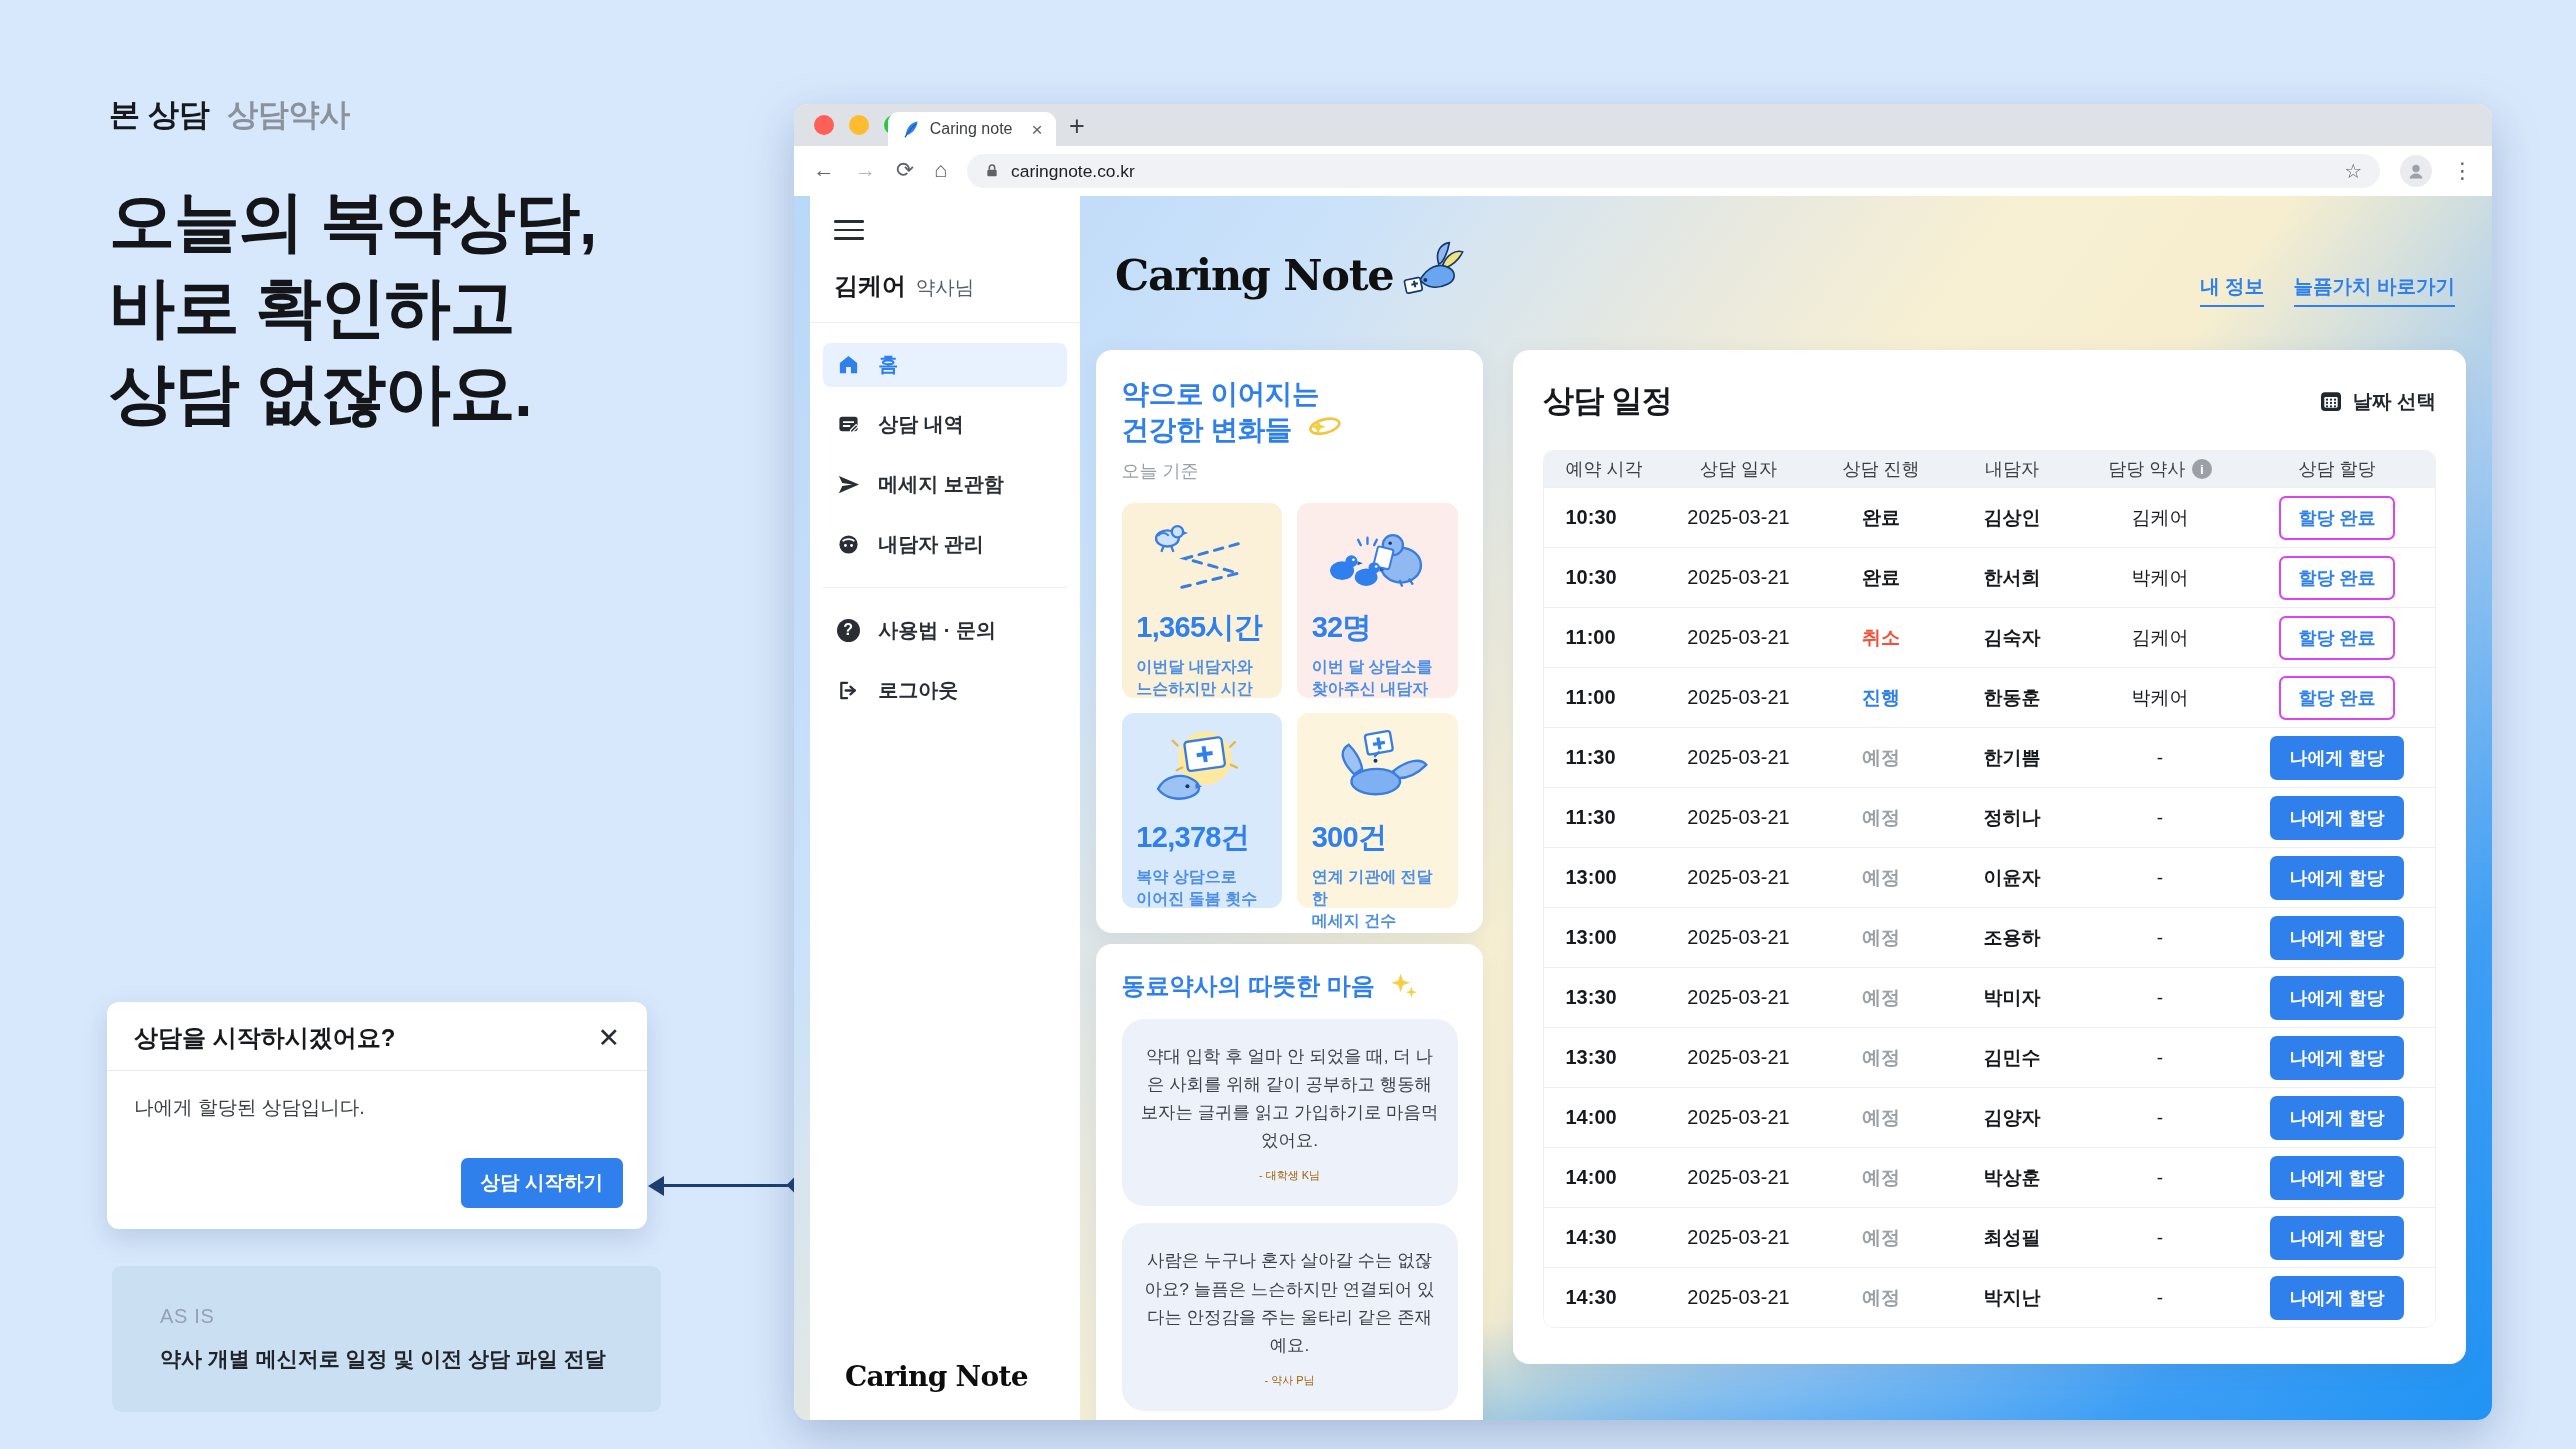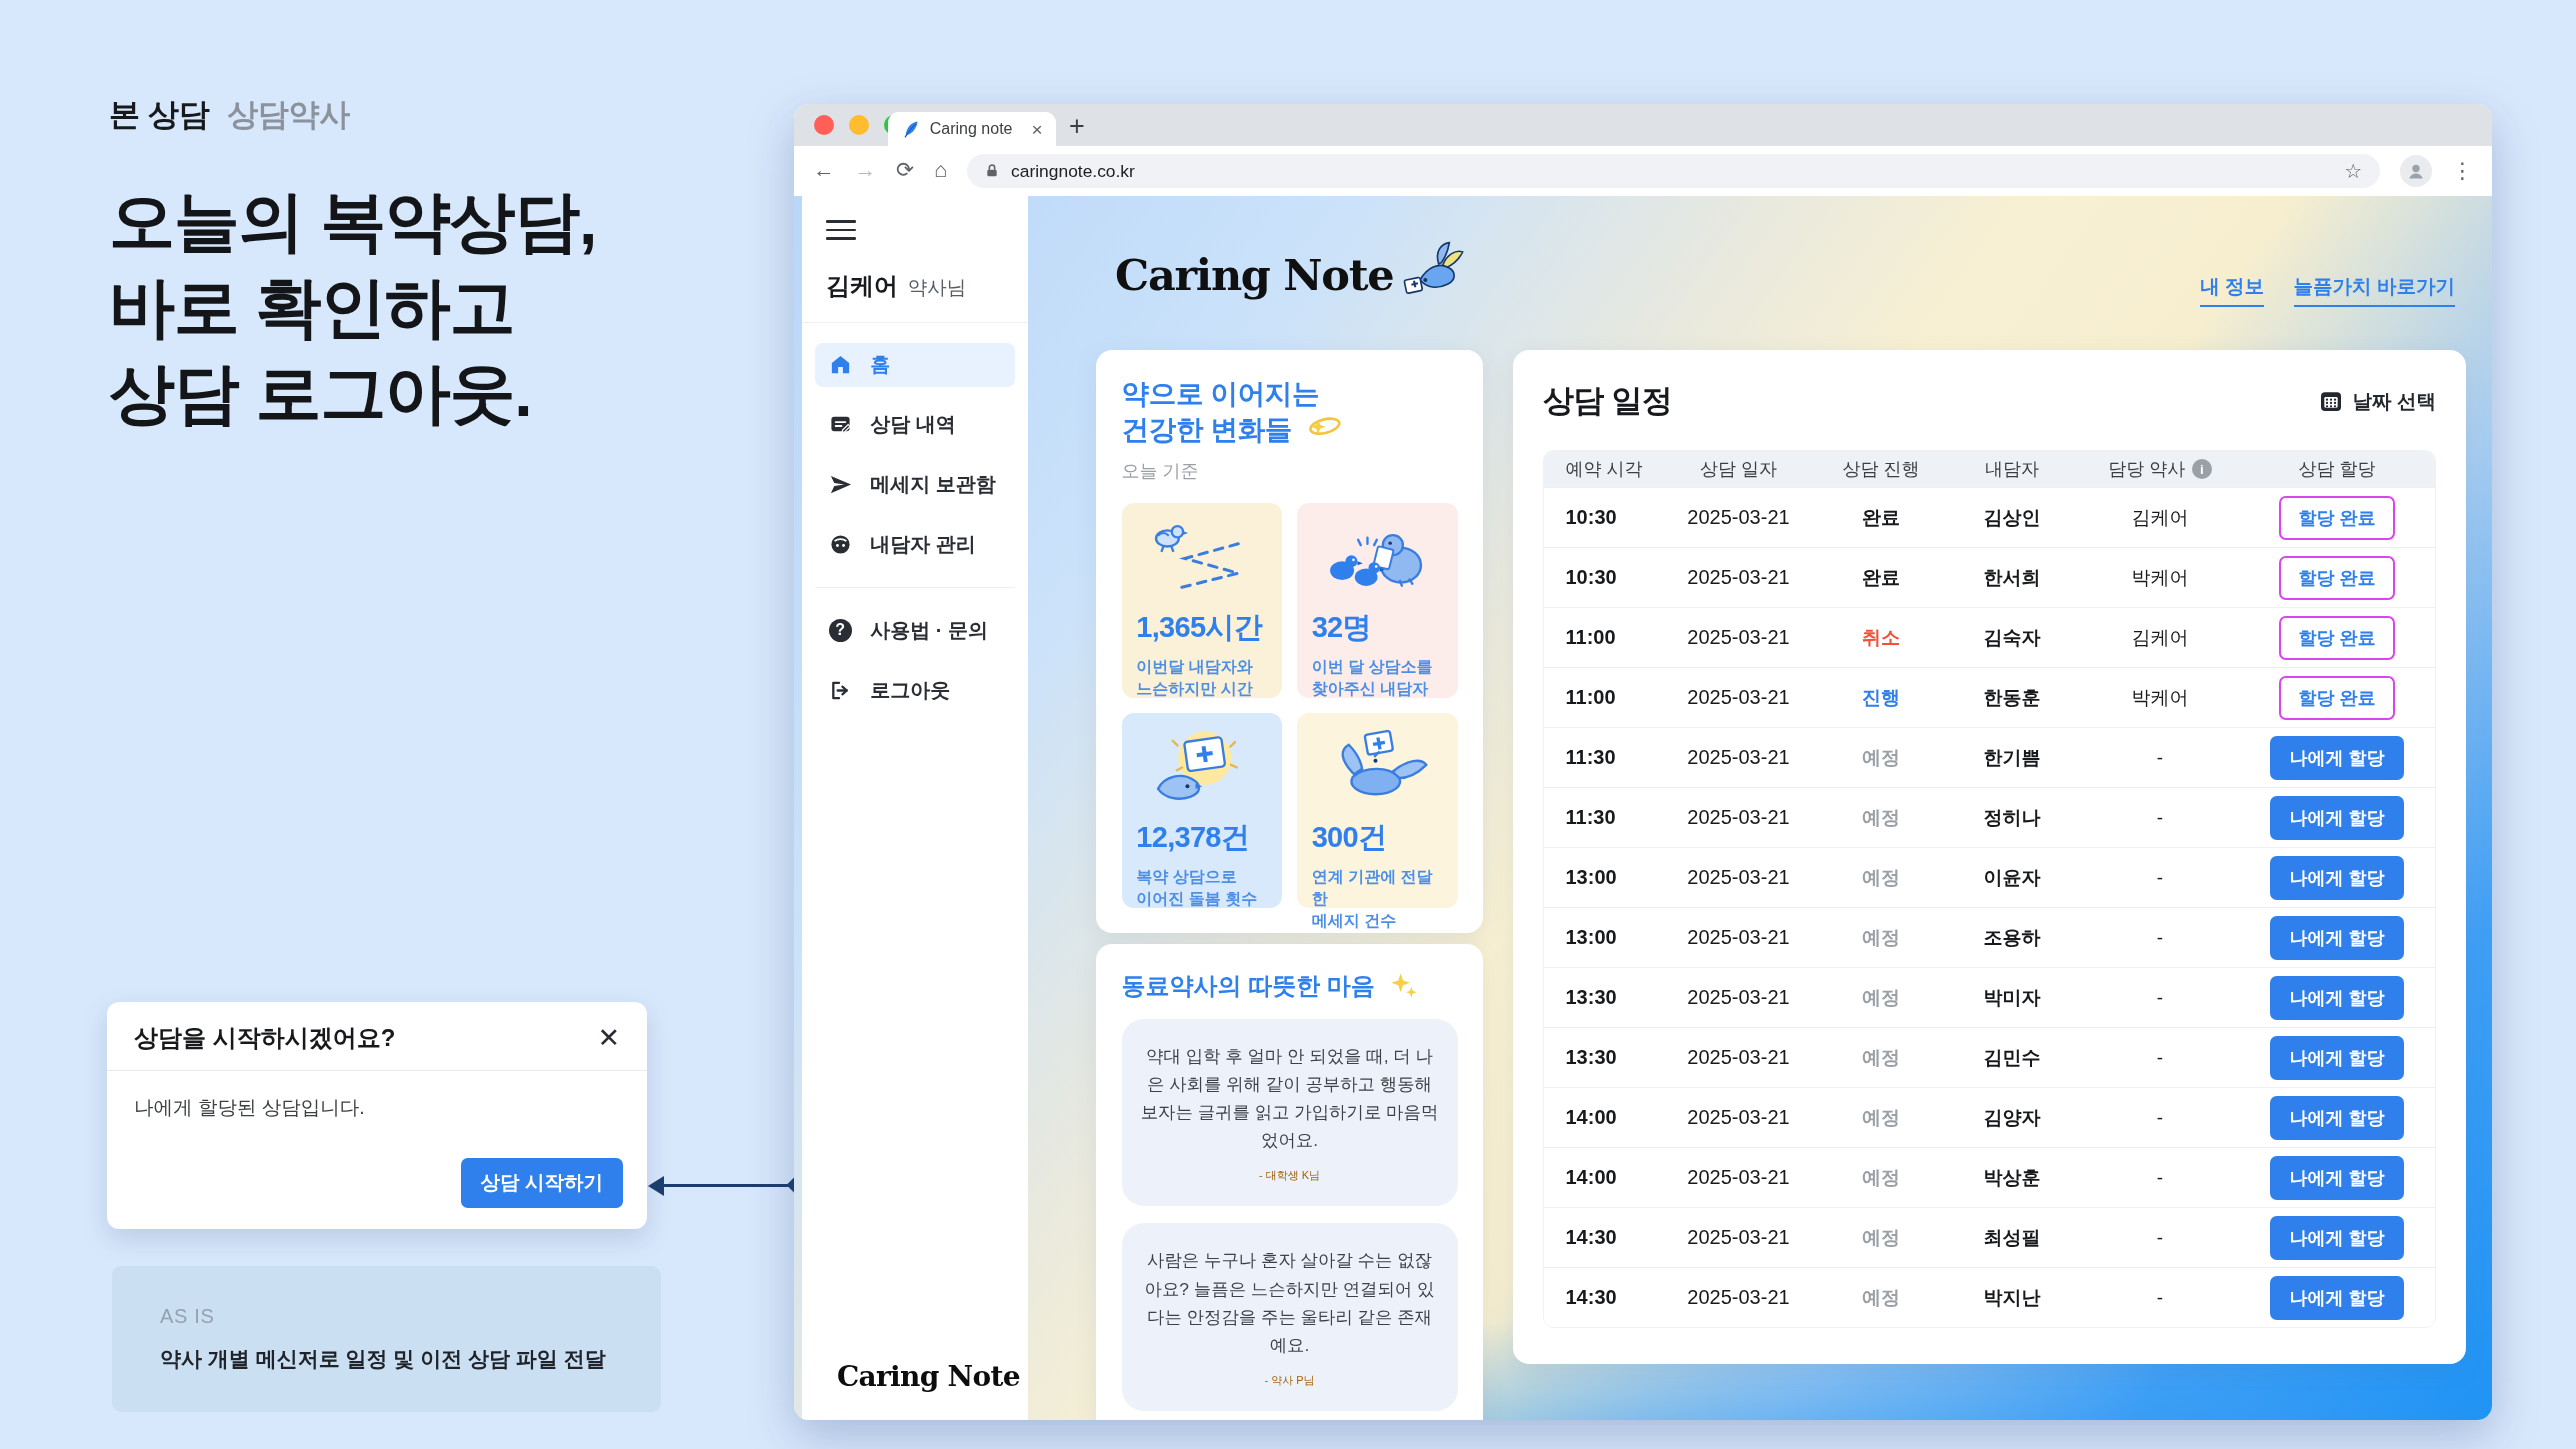--- a/index.html
+++ b/index.html
@@ -53,21 +53,21 @@
   .star-glyph{font-size:20px;color:#5f6368;}
   .avatar{width:32px;height:32px;border-radius:50%;background:#e9ebee;display:flex;align-items:center;justify-content:center;}
   .menu-dots{font-size:21.5px;color:#5f6368;}
   
   .page{position:relative;height:1225px;
     background:
       radial-gradient(939px 376px at 55% 112%, rgba(31,147,244,.95) 0%, rgba(31,147,244,0) 70%),
       linear-gradient(126deg,#b9d7f8 0%,#cbe2fa 22%,#e9e9de 38%,#f8f0d2 48%,#f6eecf 58%,#a8cdf0 72%,#3f9ff5 86%,#1f93f4 100%);
   }
   
-  .sidebar{position:absolute;left:8px;top:0;bottom:0;width:226px;background:#fff;box-sizing:border-box;padding:24px 0 0 0;}
+  .sidebar{position:absolute;left:16px;top:0;bottom:0;width:270px;background:#fff;box-sizing:border-box;padding:24px 0 0 0;}
   .hamburger{margin-left:24px;width:29.5px;display:flex;flex-direction:column;gap:6px;}
   .hamburger span{height:2.7px;background:#2a2e34;border-radius:1.3px;}
   .side-user{margin:29.5px 24px 0 24px;white-space:nowrap;}
   .side-user .name{font-size:24px;font-weight:800;color:#17191c;}
   .side-user .suffix{font-size:19.5px;color:#565d66;margin-left:6.7px;}
   .side-divider{height:1.3px;background:#edeff2;margin:20px 0;}
   .side-menu{margin-top:4px;padding:0 13.4px;}
   .side-item{display:flex;align-items:center;gap:17.4px;height:44px;padding-left:12px;margin-bottom:16px;border-radius:8px;color:#2a2e34;}
   .side-item.active{background:#e8f1fe;color:#2f80ed;}
   .side-icon{width:25.5px;height:25.5px;display:flex;align-items:center;justify-content:center;}
@@ -134,21 +134,21 @@
 <body>
 
 <div class="hero">
   <div class="eyebrow">
     <span class="strong">본 상담</span>
     <span class="muted">상담약사</span>
   </div>
   <div class="headline">
     <div>오늘의 복약상담,</div>
     <div>바로 확인하고</div>
-    <div>상담 로그아웃.</div>
+    <div>상담 없잖아요.</div>
   </div>
 </div>
 
 <div class="dialog">
   <div class="dialog-head">
     <span class="dialog-title">상담을 시작하시겠어요?</span>
     <span class="dialog-close">✕</span>
   </div>
   <div class="dialog-body">나에게 할당된 상담입니다.</div>
   <button class="dialog-btn">상담 시작하기</button>

